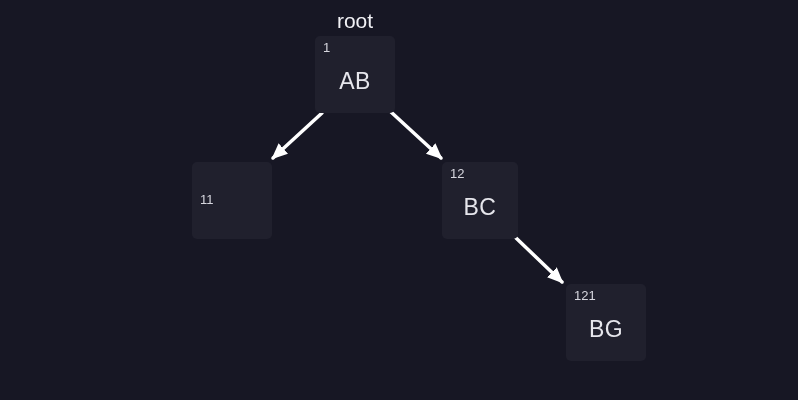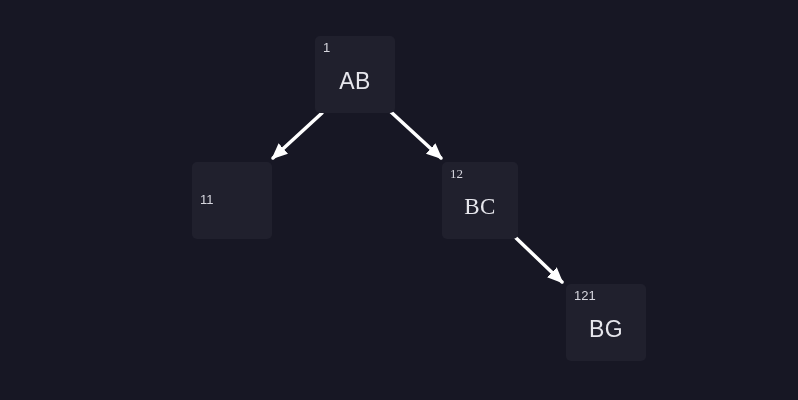--- a/index.html
+++ b/index.html
@@ -61,39 +61,40 @@
     flex: 1;
     display: flex;
     align-items: center;
     justify-content: center;
     font-size: 23px;
     color: #e6e6ec;
     letter-spacing: 0.5px;
   }
   .n0 { left: 315px; top: 36px;  width: 80px; height: 77px; }
   .n1 { left: 192px; top: 162px; width: 80px; height: 77px; justify-content: center; }
-  .n2 { left: 442px; top: 162px; width: 76px; height: 77px; font-family: Liberation Serif, serif; }
+  .n2 { left: 442px; top: 162px; width: 76px; height: 77px; }
   .n3 { left: 566px; top: 284px; width: 80px; height: 77px; }
 </style>
 </head>
 <body>
 
 <div class="stage">
 
   <svg class="edges" viewBox="0 0 798 400">
     <defs>
       <marker id="arrowhead" markerUnits="userSpaceOnUse" markerWidth="18" markerHeight="16" refX="14" refY="7" orient="auto">
         <path d="M0,0 L16,7 L0,14 Z" fill="#ffffff"></path>
       </marker>
     </defs>
     <line x1="322" y1="113" x2="273" y2="158" marker-end="url(#arrowhead)"></line>
     <line x1="391" y1="112" x2="441" y2="158" marker-end="url(#arrowhead)"></line>
     <line x1="515" y1="237" x2="562" y2="282" marker-end="url(#arrowhead)"></line>
   </svg>
 
+  <div class="root-label">root</div>
 
   <div class="node n0">
     <span class="nid">1</span>
     <span class="nlabel">AB</span>
   </div>
 
   <div class="node n1">
     <span class="nid">11</span>
   </div>
 

